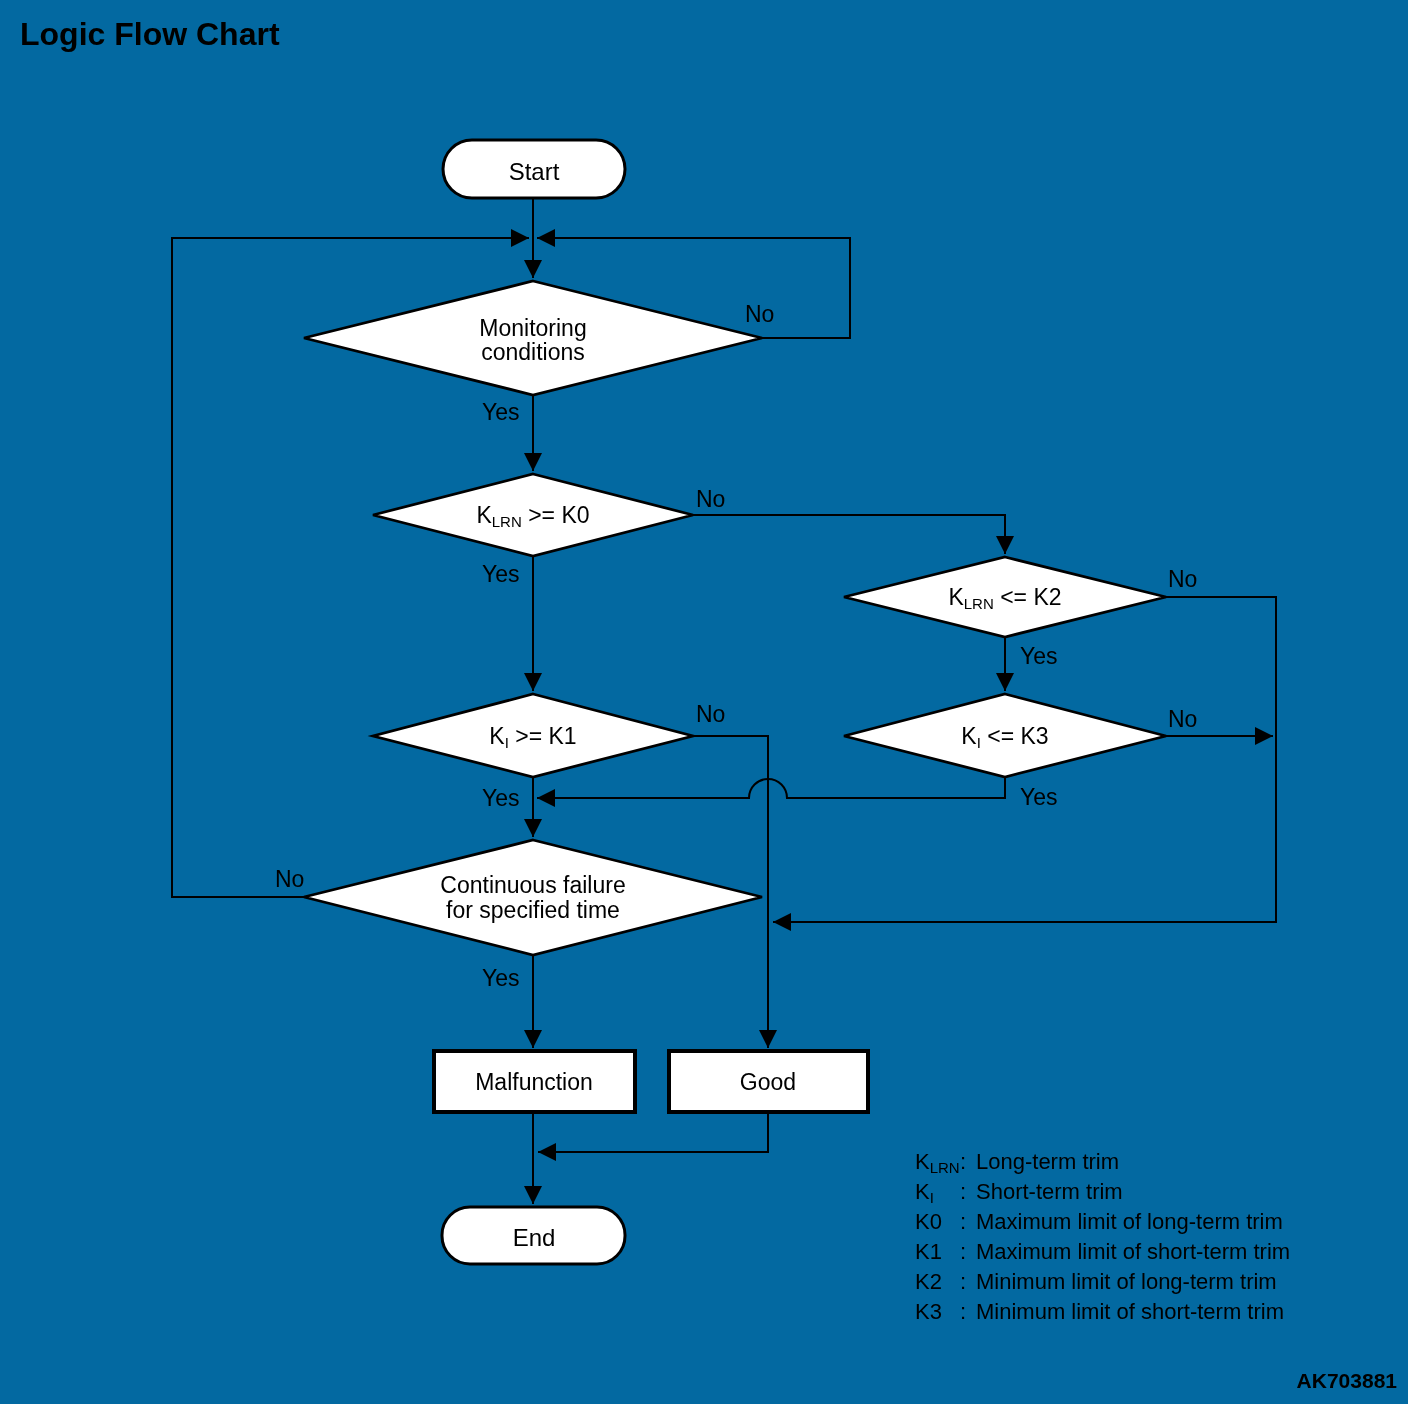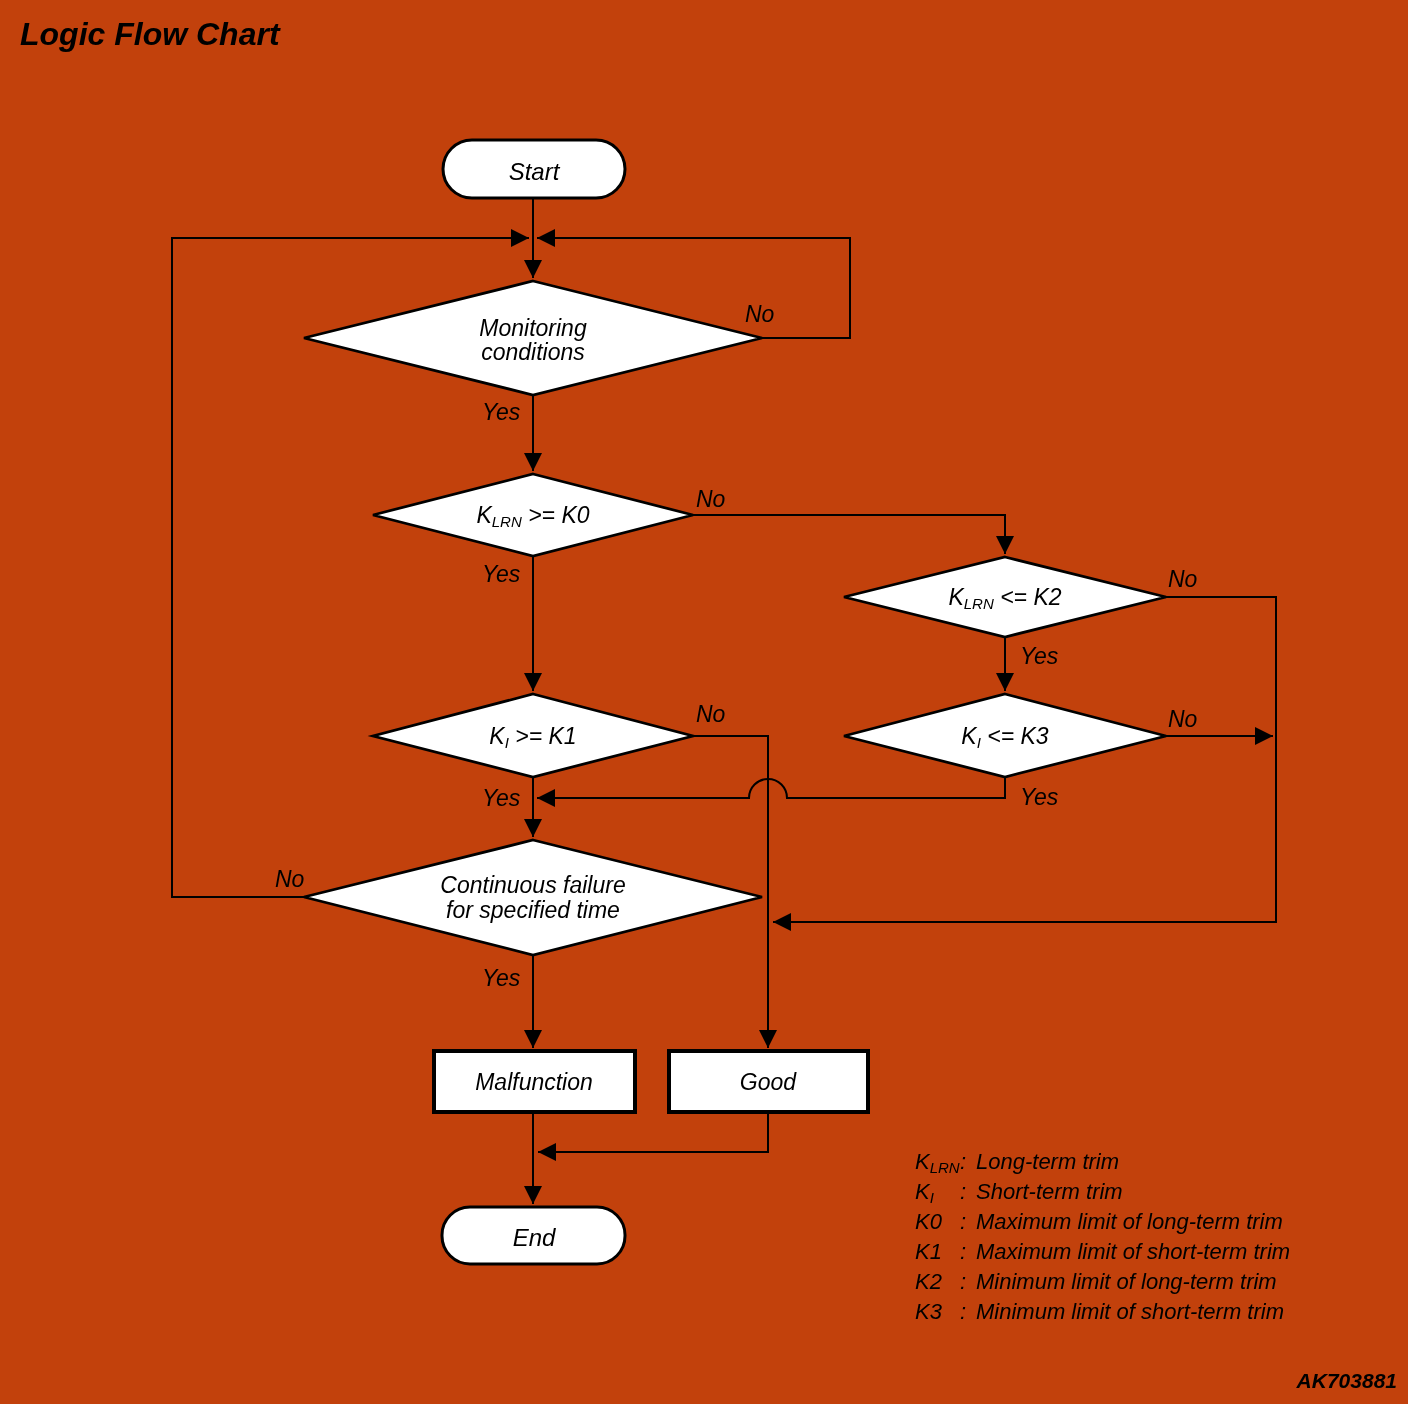--- a/index.html
+++ b/index.html
@@ -4,22 +4,21 @@
 <style>
   html, body {
     margin: 0;
     padding: 0;
     background: #ffffff;
   }
   .page {
     position: relative;
     width: 1408px;
     height: 1404px;
-    background: #c2410c;
-    font-style: italic;
+    background: #0369a1;
   }
   svg text {
     font-family: "Liberation Sans", sans-serif;
     fill: #000000;
   }
   .title-text { font-size: 32px; font-weight: bold; }
   .node-text  { font-size: 23px; text-anchor: middle; }
   .edge-label { font-size: 23px; }
   .legend-text { font-size: 22px; }
   .fig-code   { font-size: 21px; font-weight: bold; text-anchor: end; }

